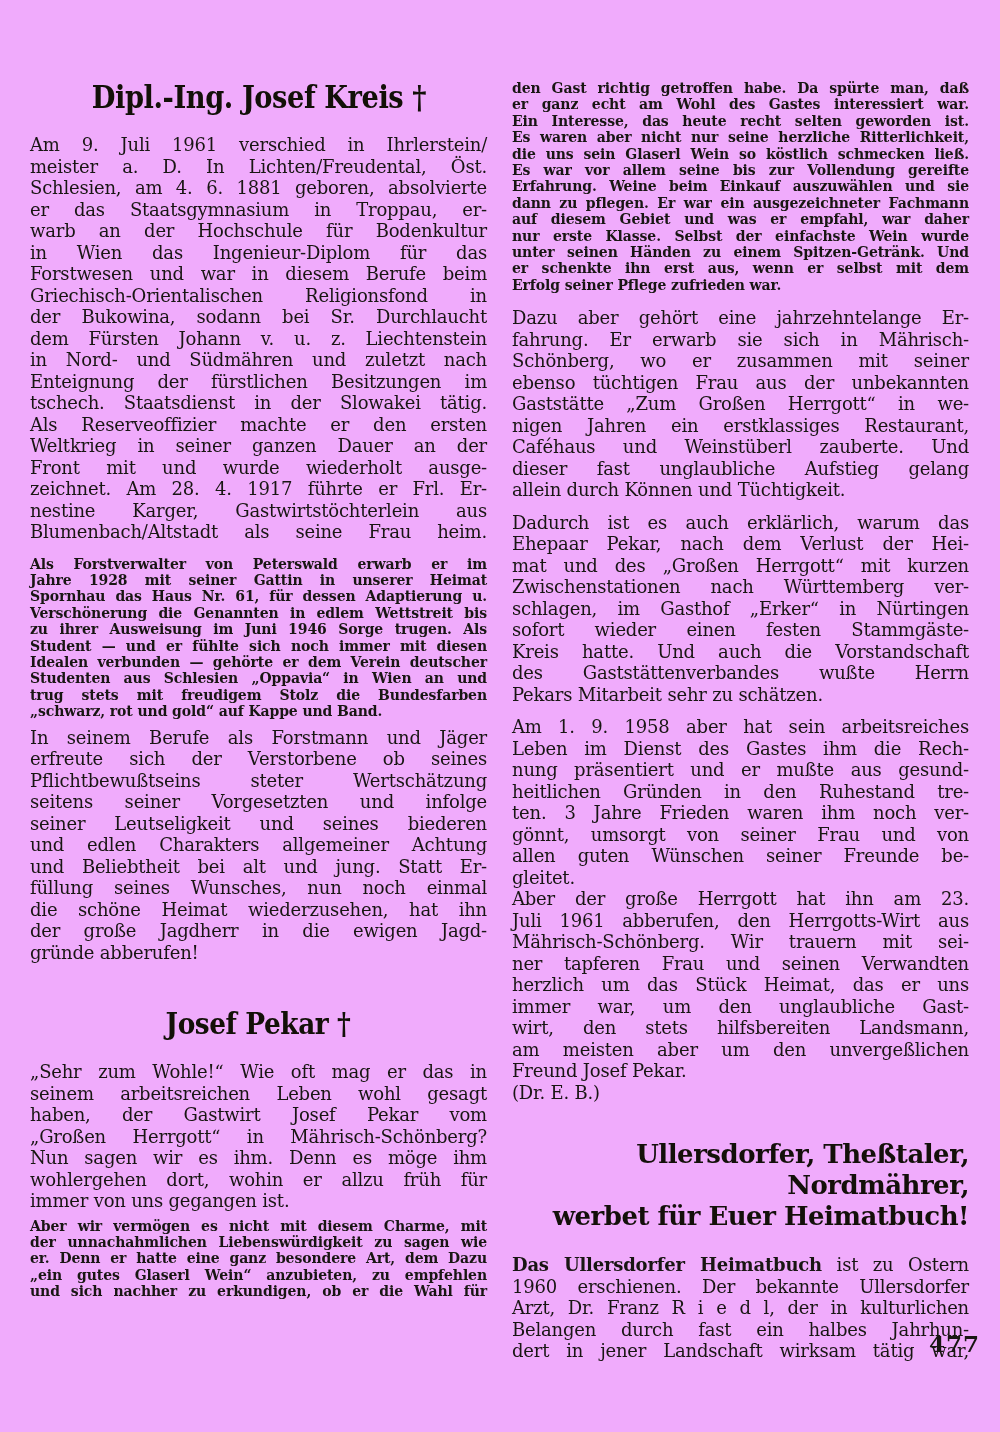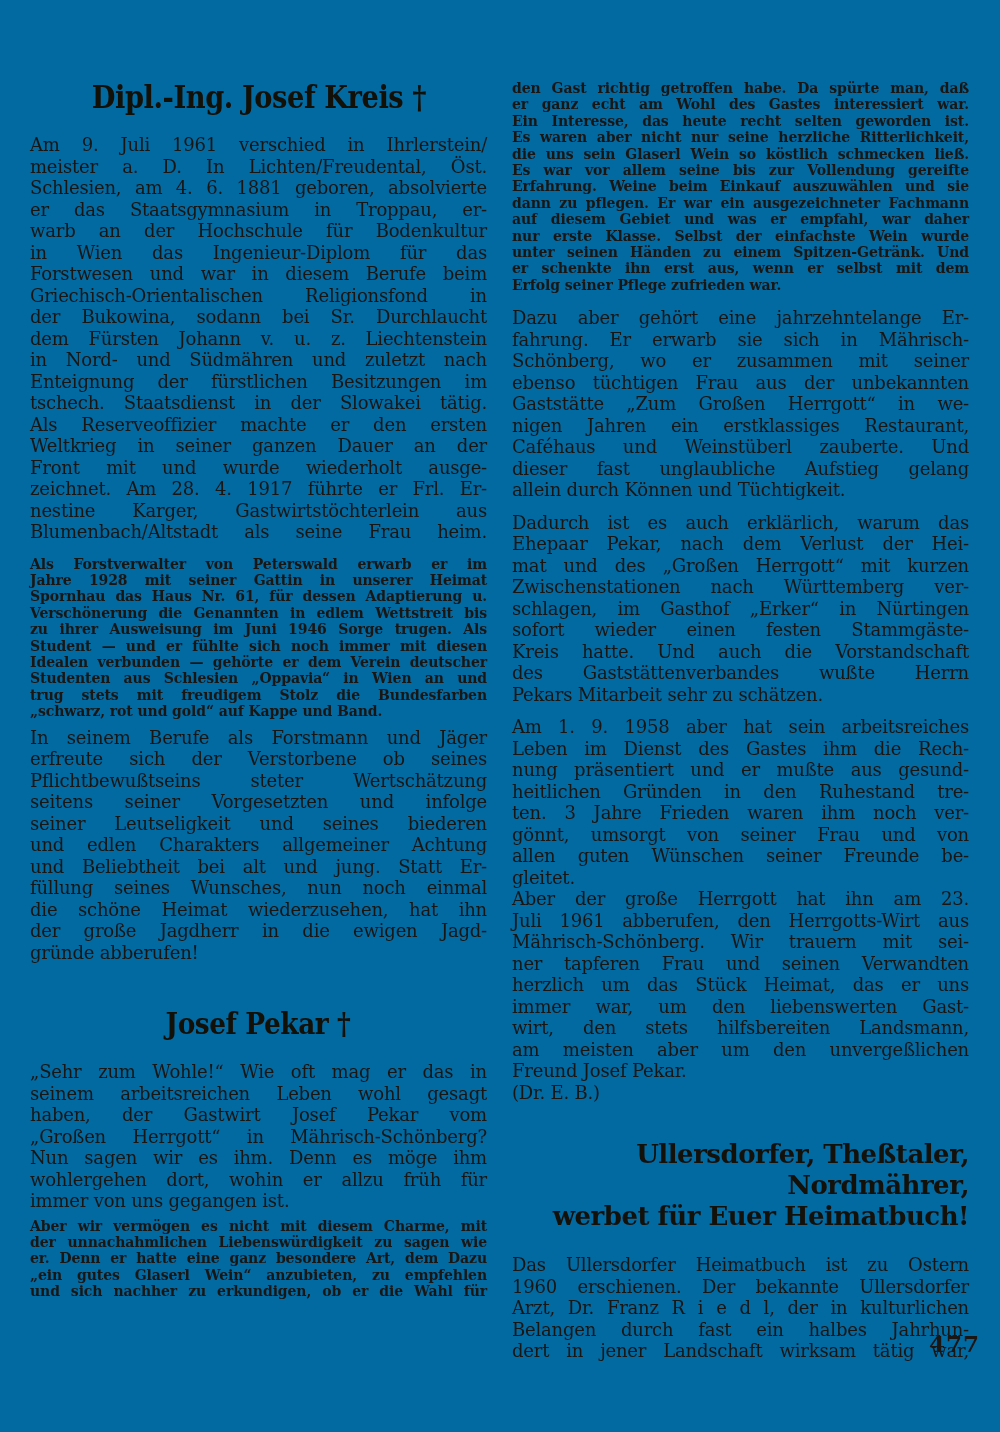--- a/index.html
+++ b/index.html
@@ -4,21 +4,21 @@
 <style>
   html,body { margin:0; padding:0; }
   body {
     width:1000px; height:1432px;
     background:#e8e6e1;
     font-family:"DejaVu Serif", serif;
   }
   .page {
     position:relative;
     width:1000px; height:1432px;
-    background:#0369a1;
+    background:#f0abfc;
     color:#191613;
     overflow:hidden;
   }
   .col { position:absolute; top:80px; width:457px; }
   .col-left  { left:30px; }
   .col-right { left:512px; }
 
   .headline {
     margin:0; text-align:center; font-weight:bold;
     font-family:"DejaVu Serif", serif; color:#131008;
@@ -47,21 +47,21 @@
     font-size:18px; line-height:21.5px; letter-spacing:-0.2px;flex-direction:column;
   }
 
   .blackletter {
     margin:36px 0 22px 0;
     text-align:right; font-weight:bold;
     font-size:26px; line-height:31px;
     letter-spacing:-0.5px; color:#14100a;
     font-family:"DejaVu Serif", serif;
   }
-  .lead-bold { font-weight:normal; }
+  .lead-bold { font-weight:bold; }
 
   .pageno {
     position:absolute; top:1330px; left:900px; width:80px;
     text-align:right; font-size:23px; font-weight:bold; letter-spacing:1px;
   }
 </style>
 </head>
 <body>
 
 <div class="page">
@@ -190,21 +190,21 @@
         <div class="tline">allen guten Wünschen seiner Freunde be-</div>
         <div class="tline lastline">gleitet.</div>
       </div>
 
     <div class="para reg mt-r5">
         <div class="tline">Aber der große Herrgott hat ihn am 23.</div>
         <div class="tline">Juli 1961 abberufen, den Herrgotts-Wirt aus</div>
         <div class="tline">Mährisch-Schönberg. Wir trauern mit sei-</div>
         <div class="tline">ner tapferen Frau und seinen Verwandten</div>
         <div class="tline">herzlich um das Stück Heimat, das er uns</div>
-        <div class="tline">immer war, um den liebenswerten Gast-</div>
+        <div class="tline">immer war, um den unglaubliche Gast-</div>
         <div class="tline">wirt, den stets hilfsbereiten Landsmann,</div>
         <div class="tline">am meisten aber um den unvergeßlichen</div>
       </div>
 
     <div class="sigline">
       <span>Freund Josef Pekar.</span>
       <span>(Dr. E. B.)</span>
     </div>
 
     <h3 class="blackletter">

